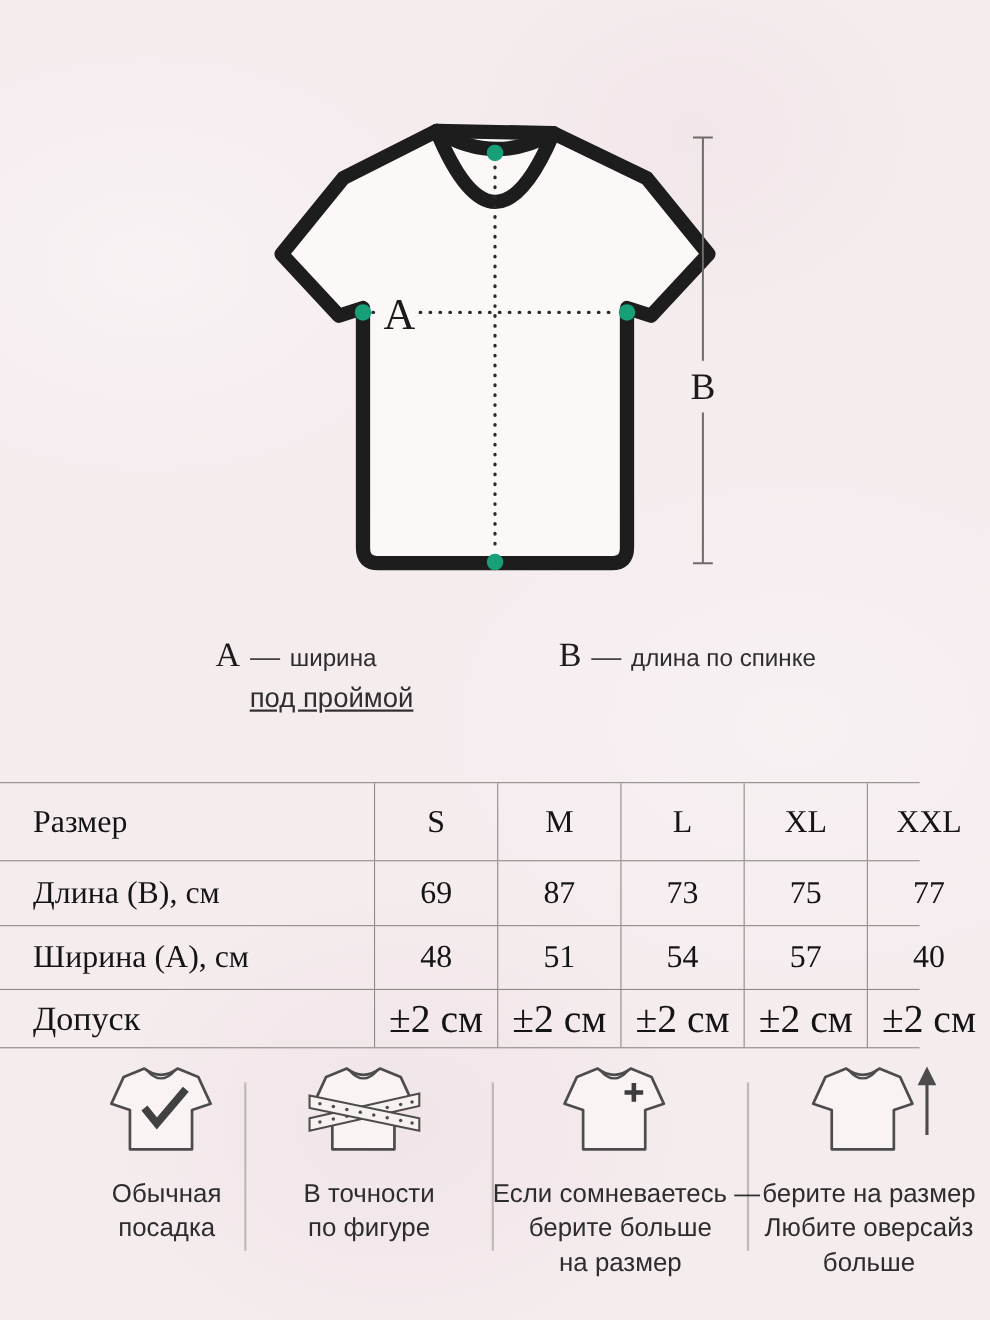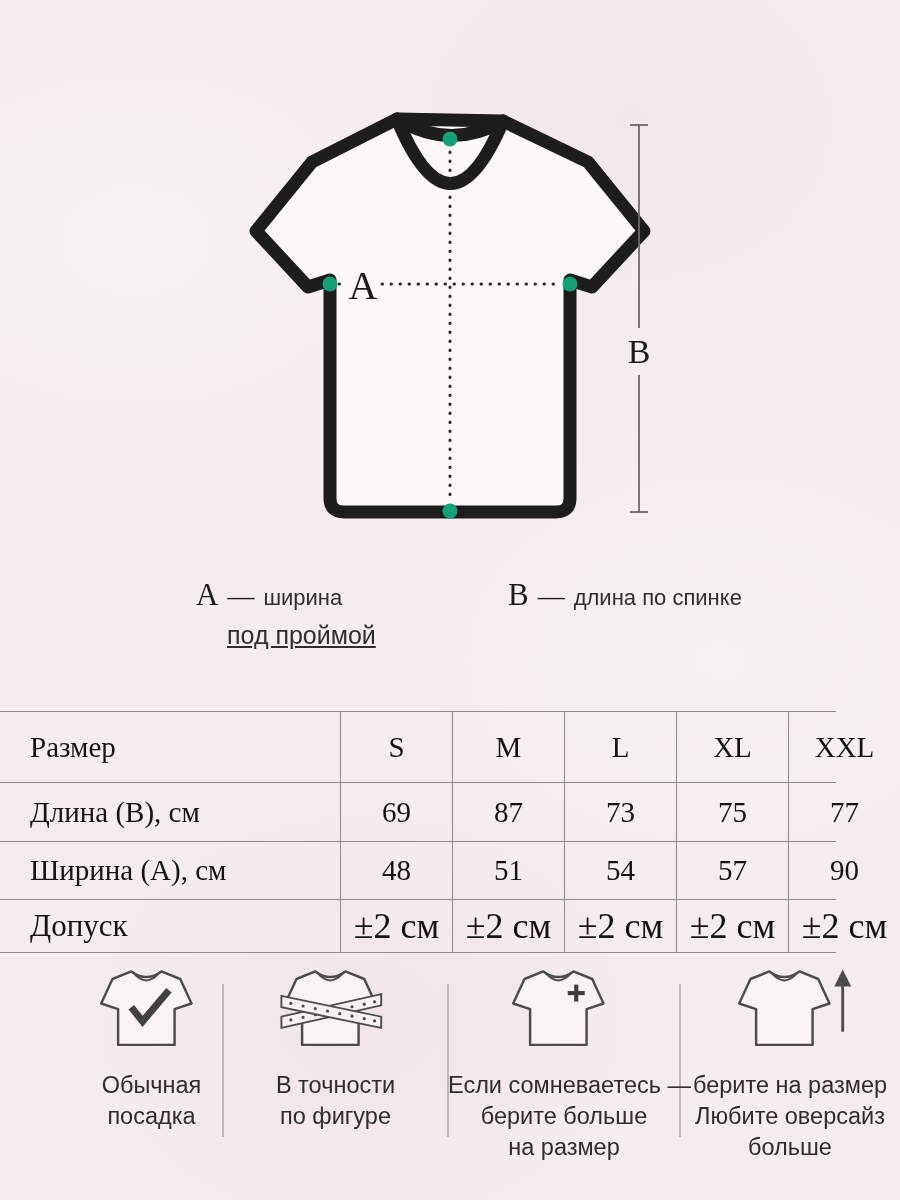--- a/index.html
+++ b/index.html
@@ -116,21 +116,21 @@
       <div class="t-cell">73</div>
       <div class="t-cell">75</div>
       <div class="t-cell">77</div>
     </div>
     <div class="t-row row-2">
       <div class="t-cell t-label">Ширина (А), см</div>
       <div class="t-cell">48</div>
       <div class="t-cell">51</div>
       <div class="t-cell">54</div>
       <div class="t-cell">57</div>
-      <div class="t-cell">90</div>
+      <div class="t-cell">40</div>
     </div>
     <div class="t-row row-3">
       <div class="t-cell t-label">Допуск</div>
       <div class="t-cell">±2 см</div>
       <div class="t-cell">±2 см</div>
       <div class="t-cell">±2 см</div>
       <div class="t-cell">±2 см</div>
       <div class="t-cell">±2 см</div>
     </div>
   </div>

